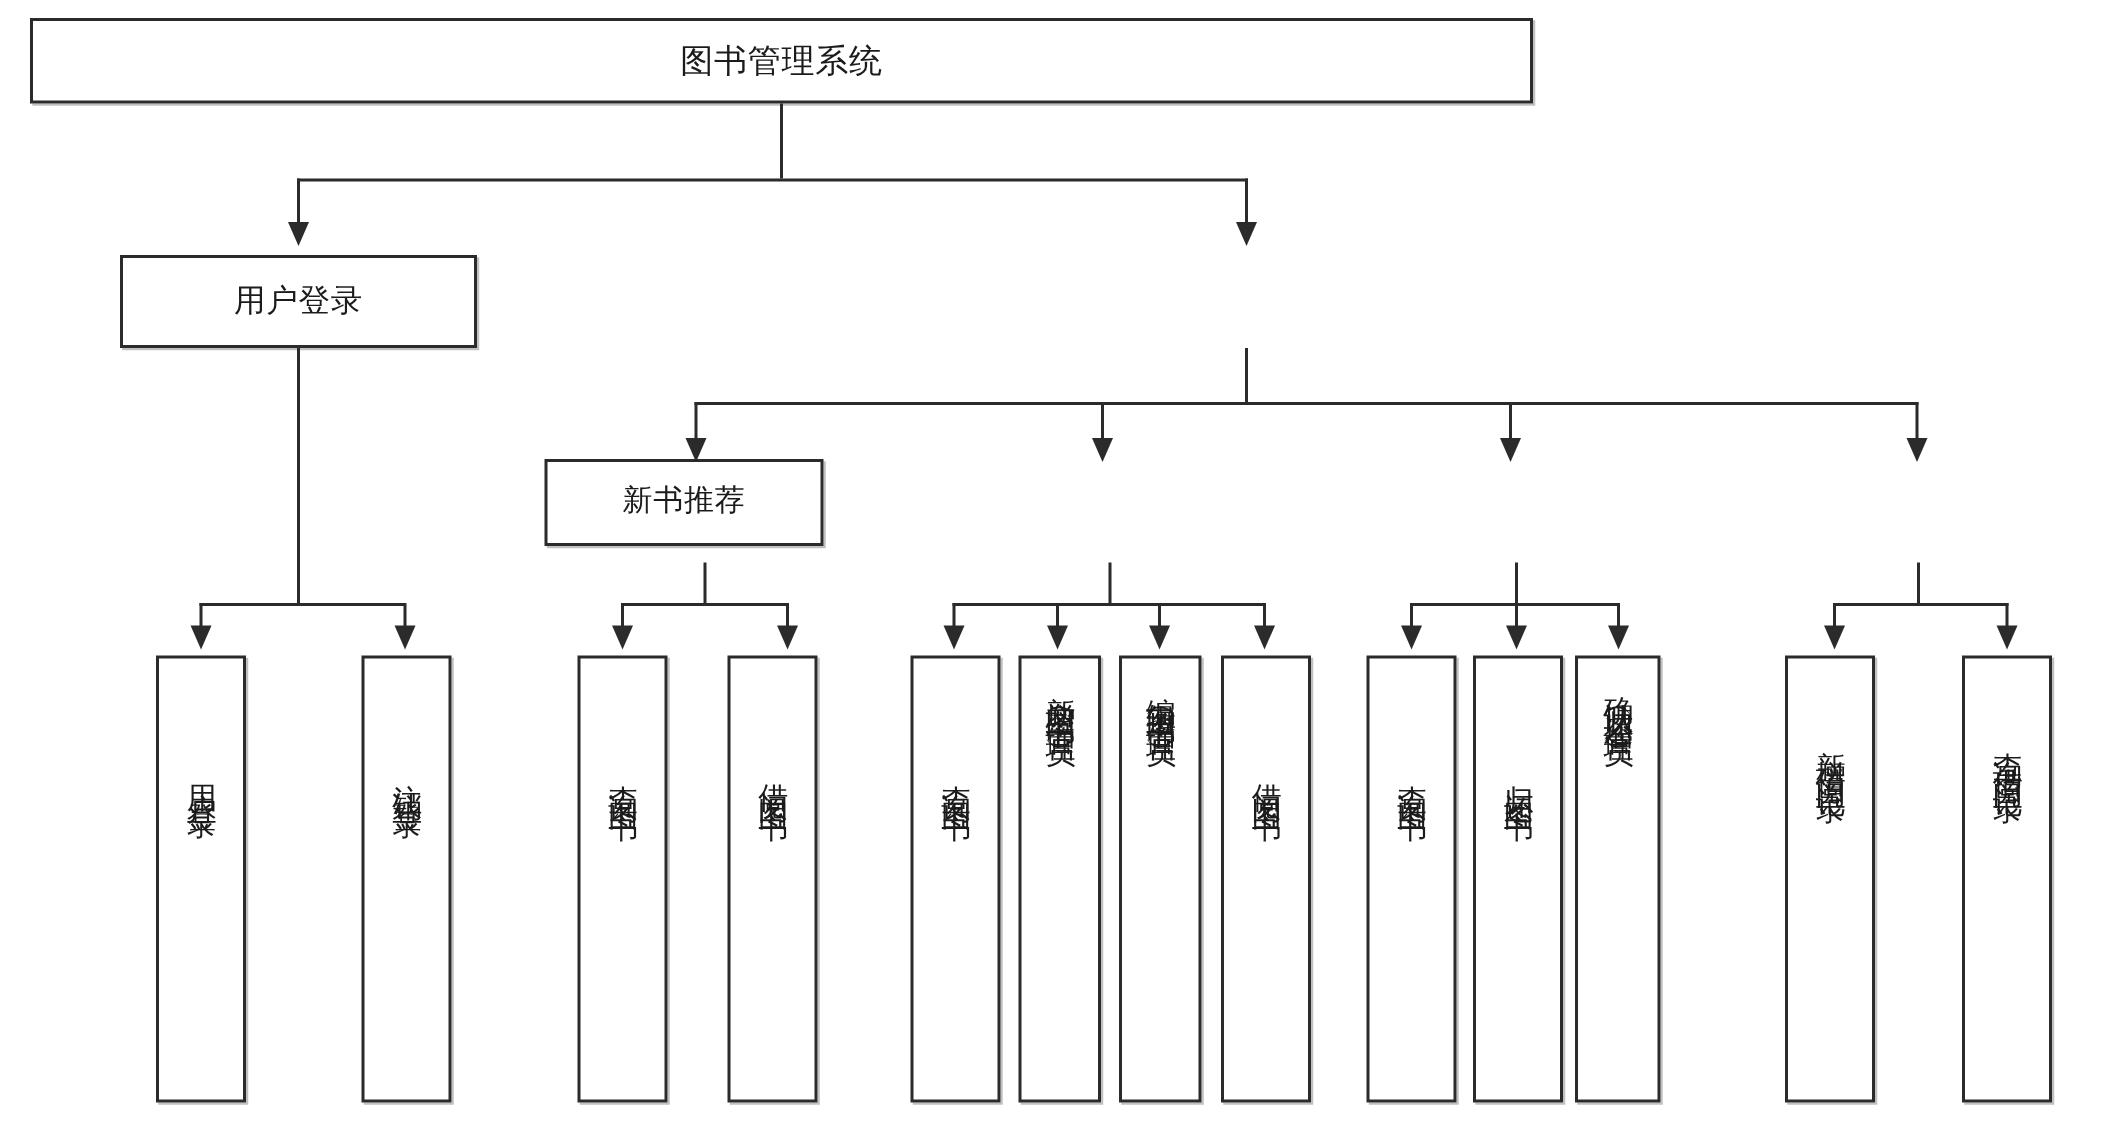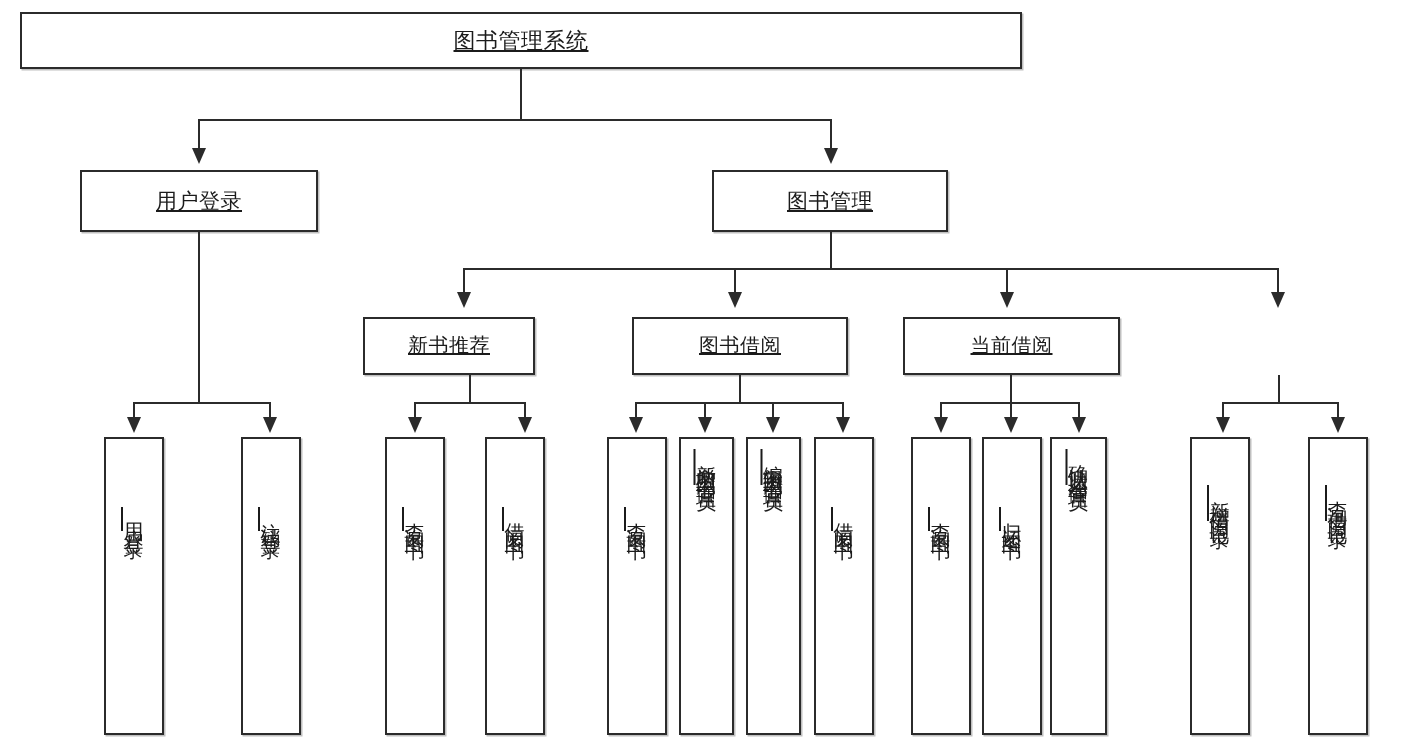--- a/index.html
+++ b/index.html
@@ -29,21 +29,20 @@
     justify-content: center;
     color: #1b1b1b;
     box-shadow: 1.5px 1.5px 0 rgba(140,140,140,0.55);
   }
   .node .label {
     display: block;
     text-align: center;
     line-height: 1.18;
     white-space: pre;
     letter-spacing: 0.5px;
-    text-decoration: underline;
   }
   
   .node.root .label { font-size: 22px; }
   
   .node.lvl2 .label { font-size: 21px; }
   .node.lvl3 .label { font-size: 20px; }
 
   
   .node.leaf {
     align-items: flex-start;
@@ -117,50 +116,41 @@
   <div class="vline" style="left:198px; top:119px; width:2px; height:31px;"></div>
   <div class="arrow" style="left:192px; top:148px;"></div>
 
   <div class="vline" style="left:830px; top:119px; width:2px; height:31px;"></div>
   <div class="arrow" style="left:824px; top:148px;"></div>
 
   <div class="node lvl2" style="left:80px; top:170px; width:238px; height:62px;">
     <span class="label">用户登录</span>
   </div>
 
-  <div class="node lvl2" style="left:712px; top:170px; width:236px; height:62px;">
-    <span class="label">图书管理</span>
-  </div>
 
   <div class="vline" style="left:198px; top:232px; width:2px; height:170px;"></div>
   <div class="hline" style="left:133px; top:402px; width:137px; height:2px;"></div>
   <div class="vline" style="left:133px; top:402px; width:2px; height:17px;"></div>
   <div class="arrow" style="left:127px; top:417px;"></div>
   <div class="vline" style="left:269px; top:402px; width:2px; height:17px;"></div>
   <div class="arrow" style="left:263px; top:417px;"></div>
 
   <div class="vline" style="left:830px; top:232px; width:2px; height:36px;"></div>
   <div class="hline" style="left:463px; top:268px; width:816px; height:2px;"></div>
   <div class="vline" style="left:463px; top:268px; width:2px; height:26px;"></div>
   <div class="arrow" style="left:457px; top:292px;"></div>
   <div class="vline" style="left:734px; top:268px; width:2px; height:26px;"></div>
   <div class="arrow" style="left:728px; top:292px;"></div>
   <div class="vline" style="left:1006px; top:268px; width:2px; height:26px;"></div>
   <div class="arrow" style="left:1000px; top:292px;"></div>
   <div class="vline" style="left:1277px; top:268px; width:2px; height:26px;"></div>
   <div class="arrow" style="left:1271px; top:292px;"></div>
 
-  <div class="node lvl3" style="left:363px; top:317px; width:172px; height:58px;">
+  <div class="node lvl3" style="left:363px; top:306px; width:186px; height:58px;">
     <span class="label">新书推荐</span>
-  </div>
-  <div class="node lvl3" style="left:632px; top:317px; width:216px; height:58px;">
-    <span class="label">图书借阅</span>
-  </div>
-  <div class="node lvl3" style="left:903px; top:317px; width:217px; height:58px;">
-    <span class="label">当前借阅</span>
   </div>
 
   <div class="vline" style="left:469px; top:375px; width:2px; height:27px;"></div>
   <div class="hline" style="left:414px; top:402px; width:112px; height:2px;"></div>
   <div class="vline" style="left:414px; top:402px; width:2px; height:17px;"></div>
   <div class="arrow" style="left:408px; top:417px;"></div>
   <div class="vline" style="left:524px; top:402px; width:2px; height:17px;"></div>
   <div class="arrow" style="left:518px; top:417px;"></div>
 
   <div class="vline" style="left:739px; top:375px; width:2px; height:27px;"></div>

